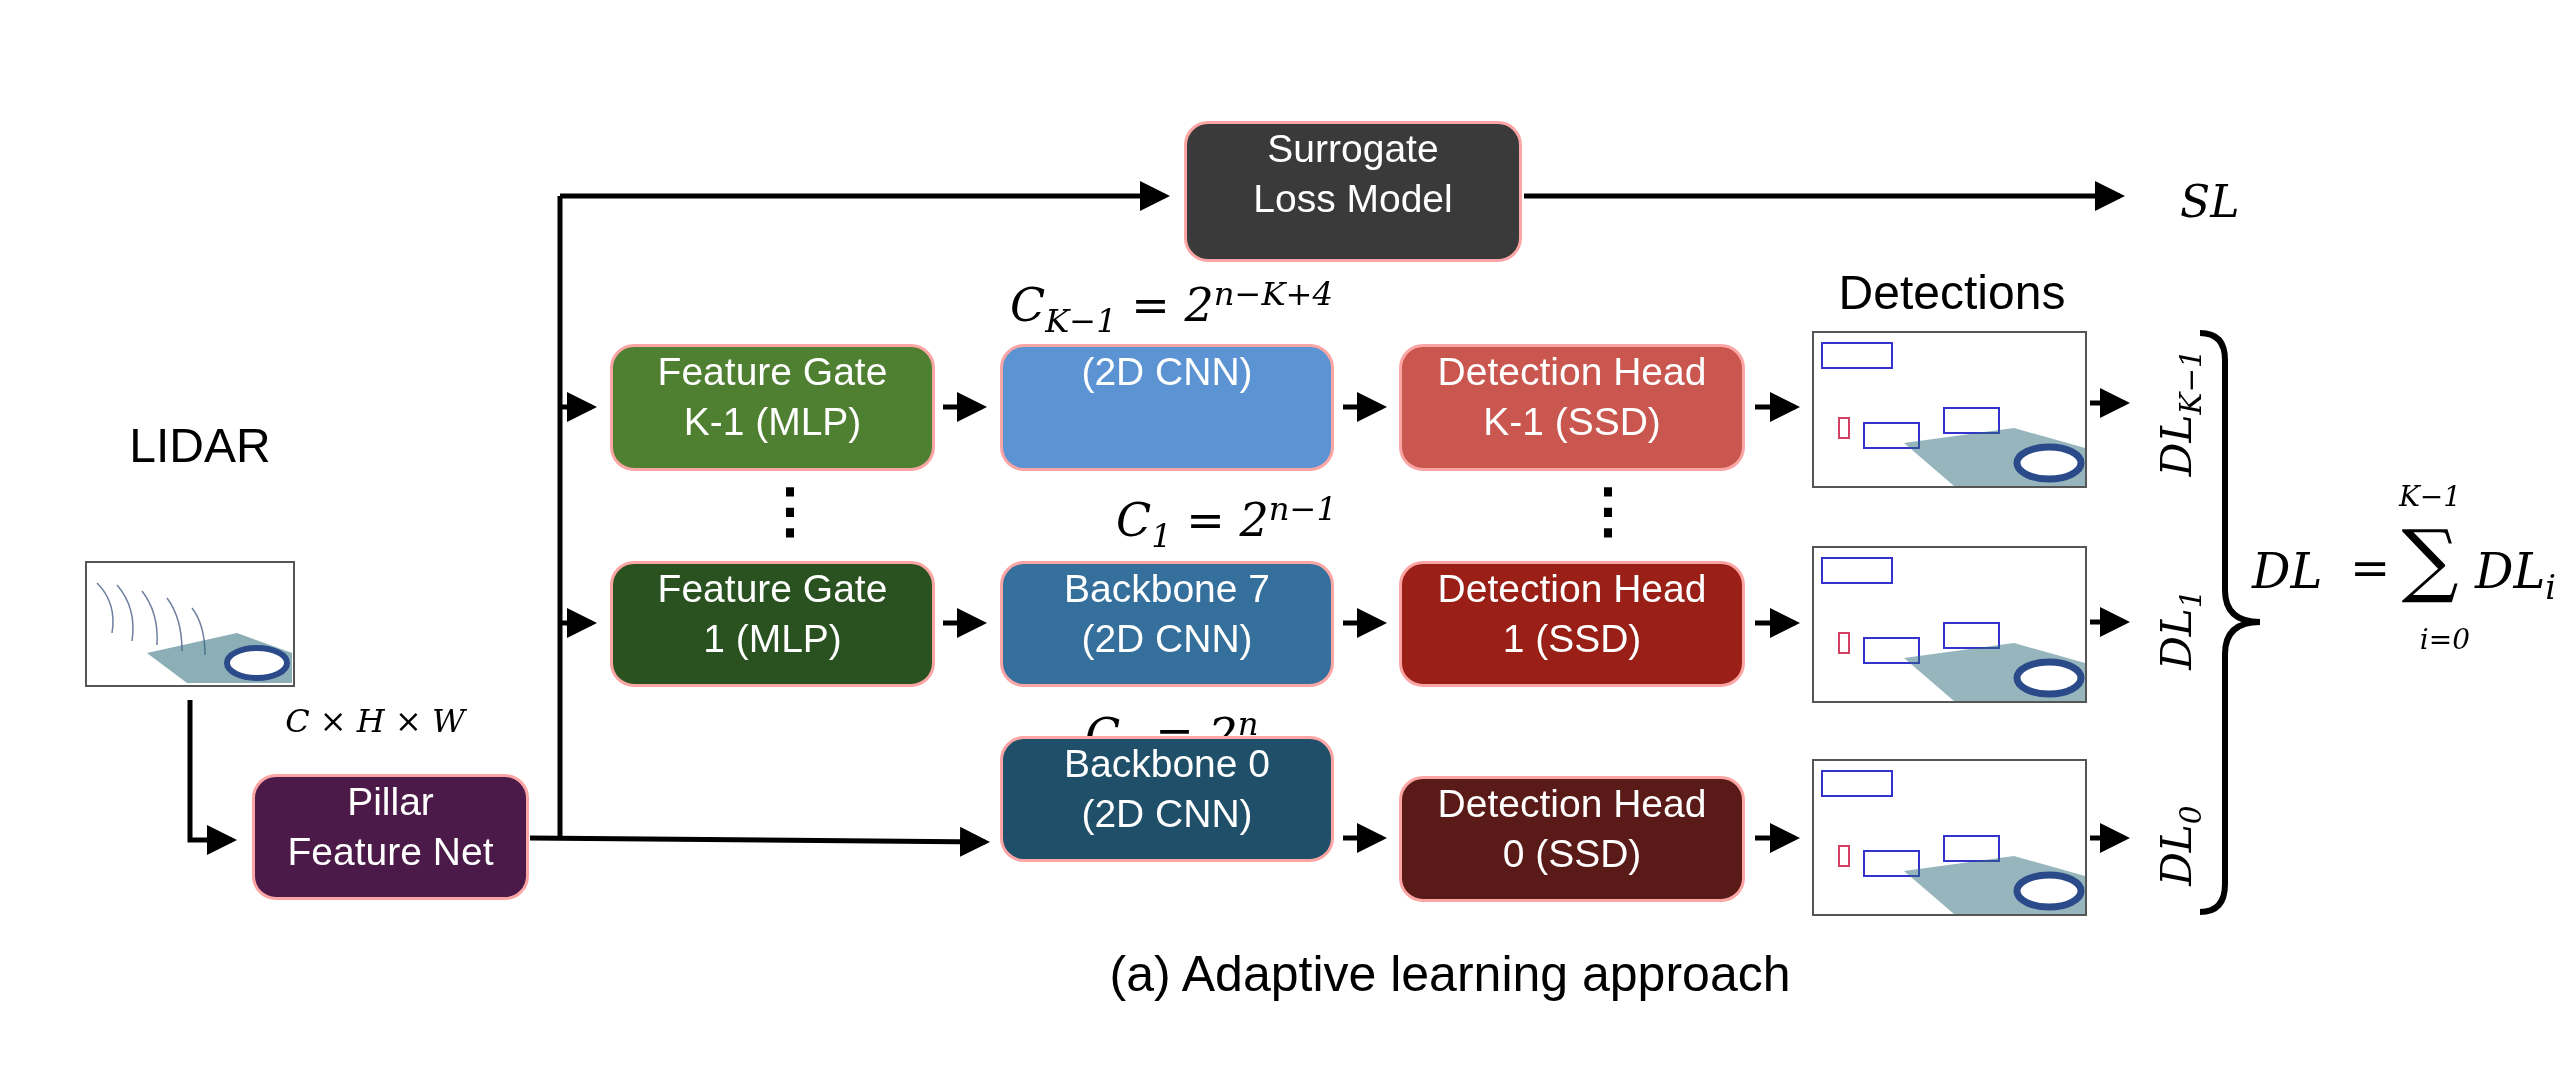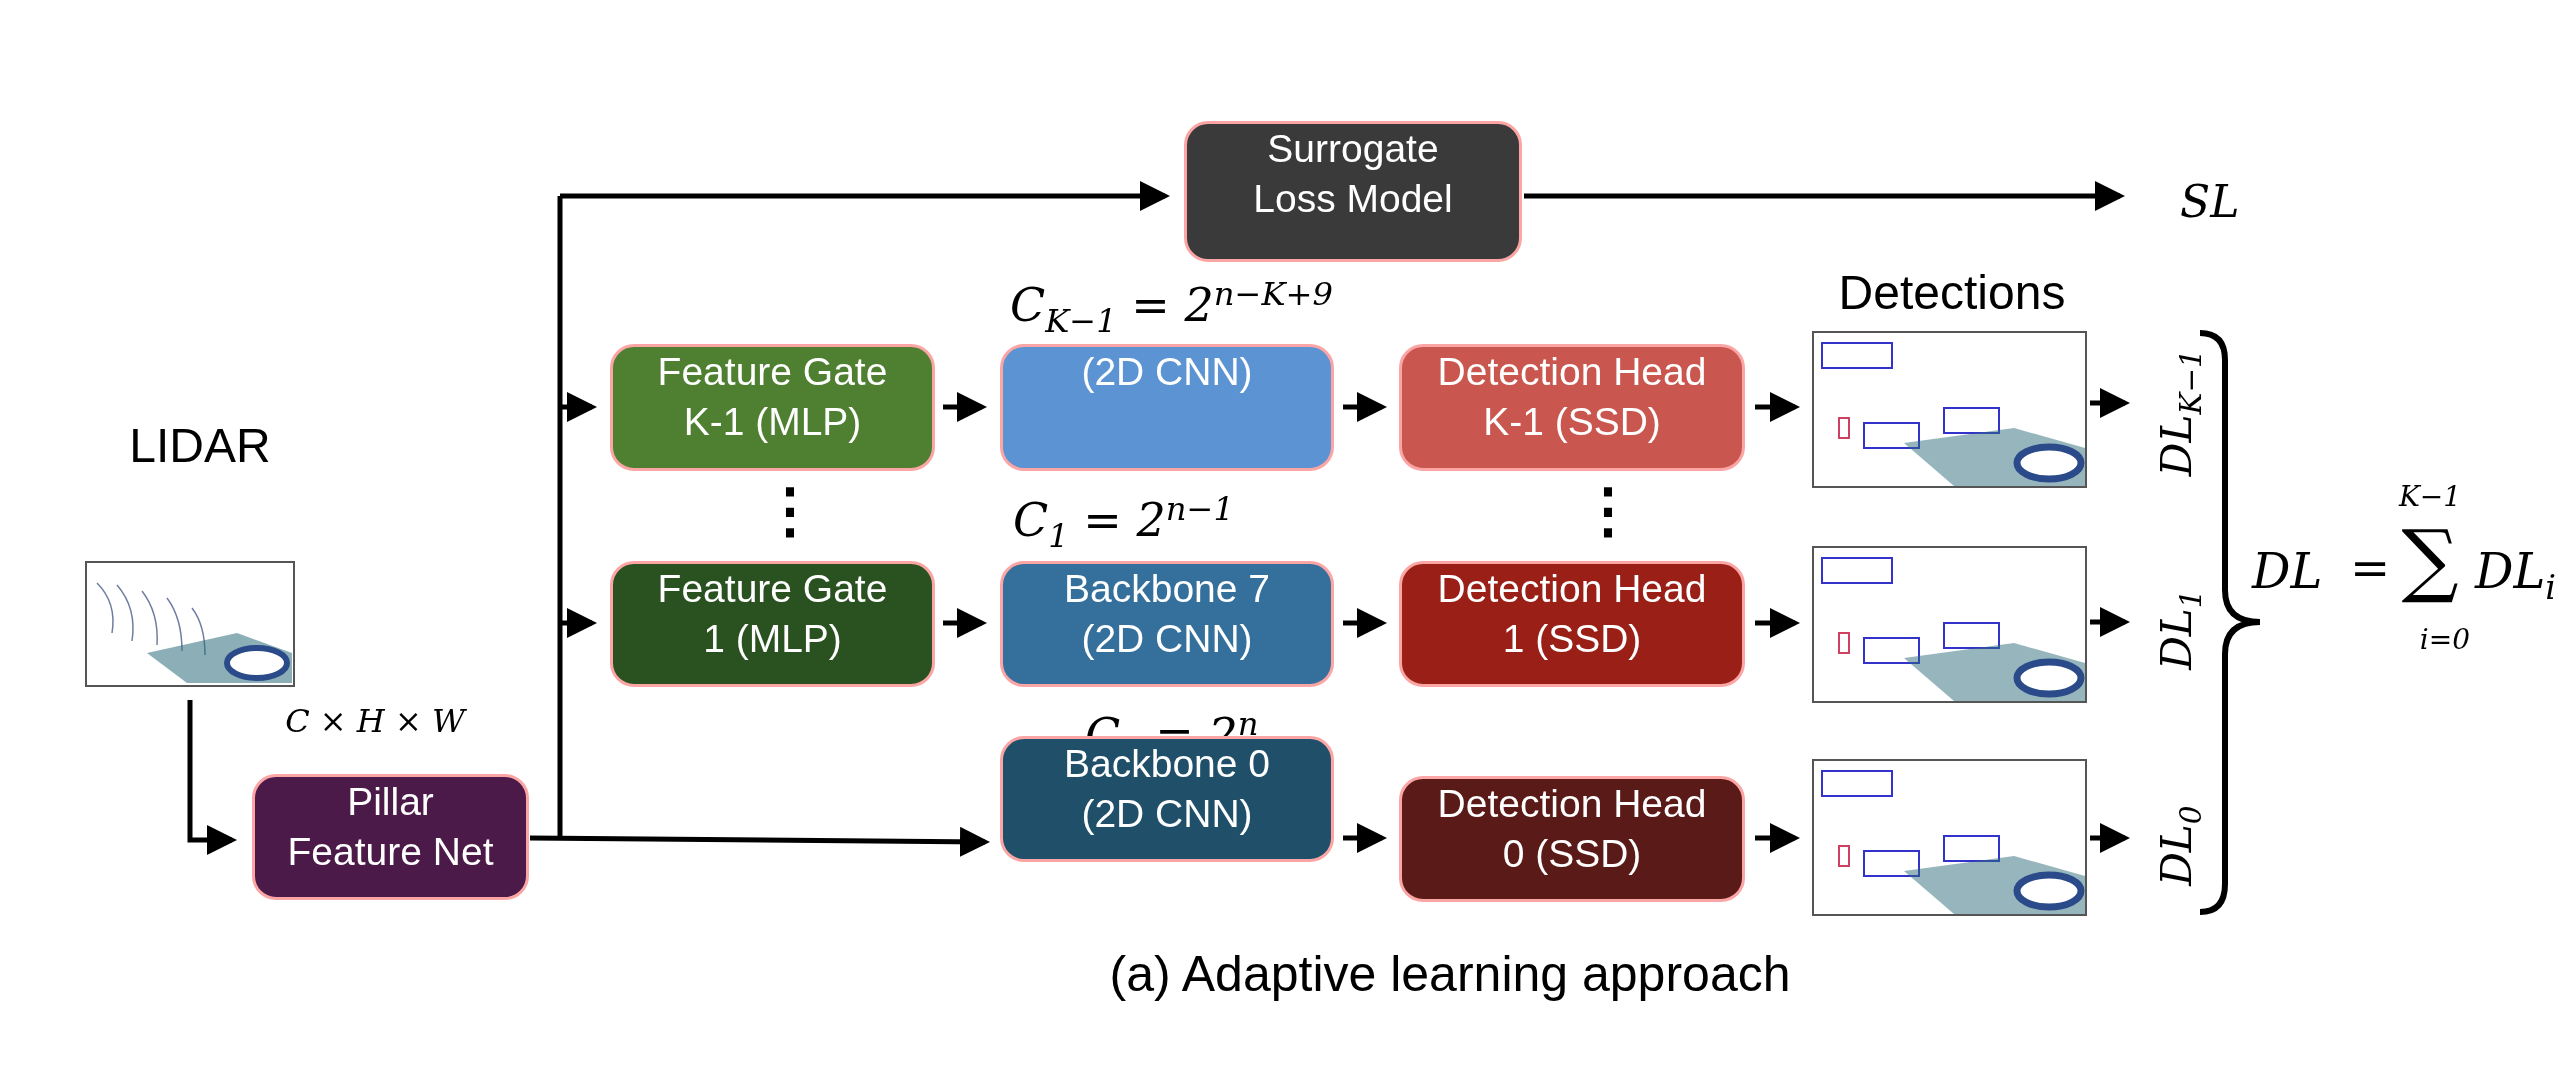--- a/index.html
+++ b/index.html
@@ -80,23 +80,23 @@
   <div>Feature Gate</div>
   <div>K-1 (MLP)</div>
 </div>
 <div class="lbl" style="left:760px;top:475px;font-size:60px;font-weight:bold;">⋮</div>
 <div class="box" style="left:610px;top:561px;width:325px;height:126px;background:#2a5220;">
   <div>Feature Gate</div>
   <div>1 (MLP)</div>
 </div>
 
 <div class="lbl math" style="left:1010px;top:275px;font-size:46px;white-space:nowrap;">
-  <span>C</span><sub>K−1</sub> = <span>2</span><sup>n−K+9</sup>
+  <span>C</span><sub>K−1</sub> = <span>2</span><sup>n−K+4</sup>
 </div>
-<div class="lbl math" style="left:1013px;top:490px;font-size:46px;white-space:nowrap;">
+<div class="lbl math" style="left:1116px;top:490px;font-size:46px;white-space:nowrap;">
   <span>C</span><sub>1</sub> = <span>2</span><sup>n−1</sup>
 </div>
 <div class="lbl math" style="left:1085px;top:705px;font-size:46px;white-space:nowrap;">
   <span>C</span><sub>0</sub> = <span>2</span><sup>n</sup>
 </div>
 
 <div class="box" style="left:1000px;top:344px;width:334px;height:127px;background:#5b93d3;">
   <div>(2D CNN)</div>
 </div>
 <div class="box" style="left:1000px;top:561px;width:334px;height:126px;background:#35709c;">

